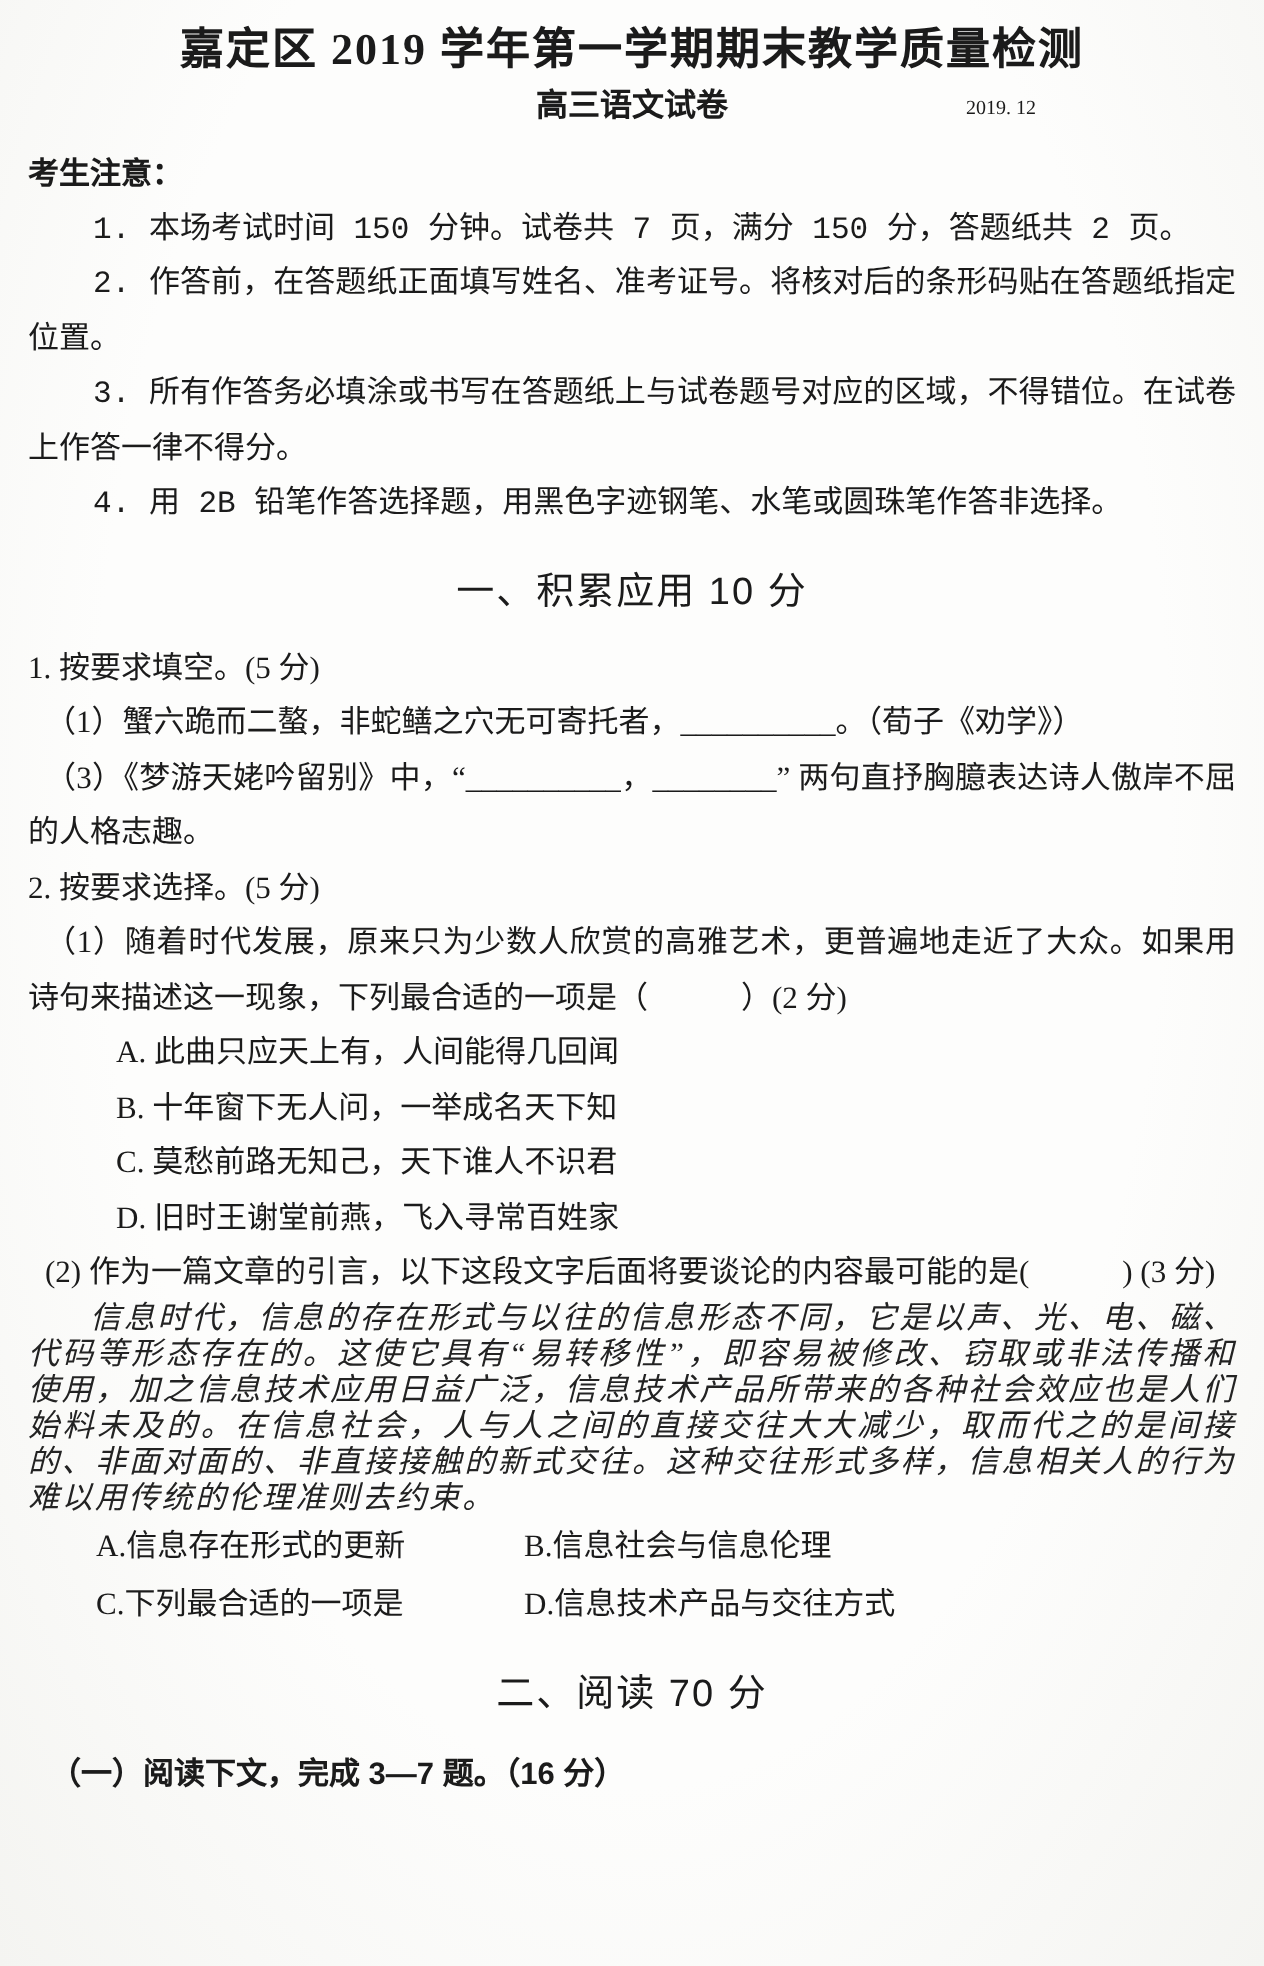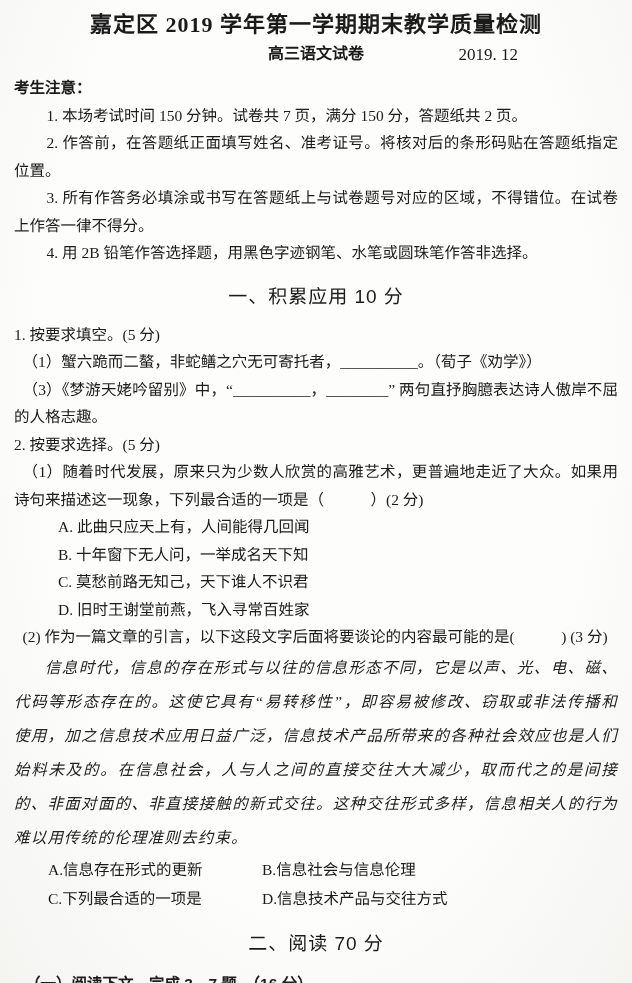--- a/index.html
+++ b/index.html
@@ -34,30 +34,31 @@
     text-align: center;
     font-size: 16px;
     font-weight: 700;
     line-height: 24px;
   }
   .subtitle-row .exam-date {
     position: absolute;
     right: 100px;
     top: 1px;
     font-weight: 400;
-    font-size: 17px;
+    font-size: 10px;
   }
   .notice-heading {
     font-weight: 700;
     margin: 8px 0 0 0;
   }
   .notice {
     margin: 0;
     text-indent: 2.1em;
     text-align: justify;
+    font-family: Liberation Mono, monospace;
   }
   .section-heading {
     font-family: "Liberation Sans", "DejaVu Sans", sans-serif;
     font-size: 19px;
     line-height: 30px;
     font-weight: 400;
     text-align: center;
     letter-spacing: 1px;
     margin: 15px 0 9px 0;
   }
@@ -75,21 +76,21 @@
     grid-template-columns: 214px 1fr;
     margin-left: 33px;
   }
   .opt-grid p { margin: 1px; }
   .passage {
     margin: 0;
     text-indent: 2em;
     text-align: justify;
     font-style: italic;
     letter-spacing: 1.2px;
-    line-height: 34px;
+    line-height: 18px;
     color: #232323;
   }
   .part-heading {
     margin: 11px;
     font-family: "Liberation Sans", "DejaVu Sans", sans-serif;
     font-weight: 700;
     font-size: 15.5px;
   }
 </style>
 </head>

